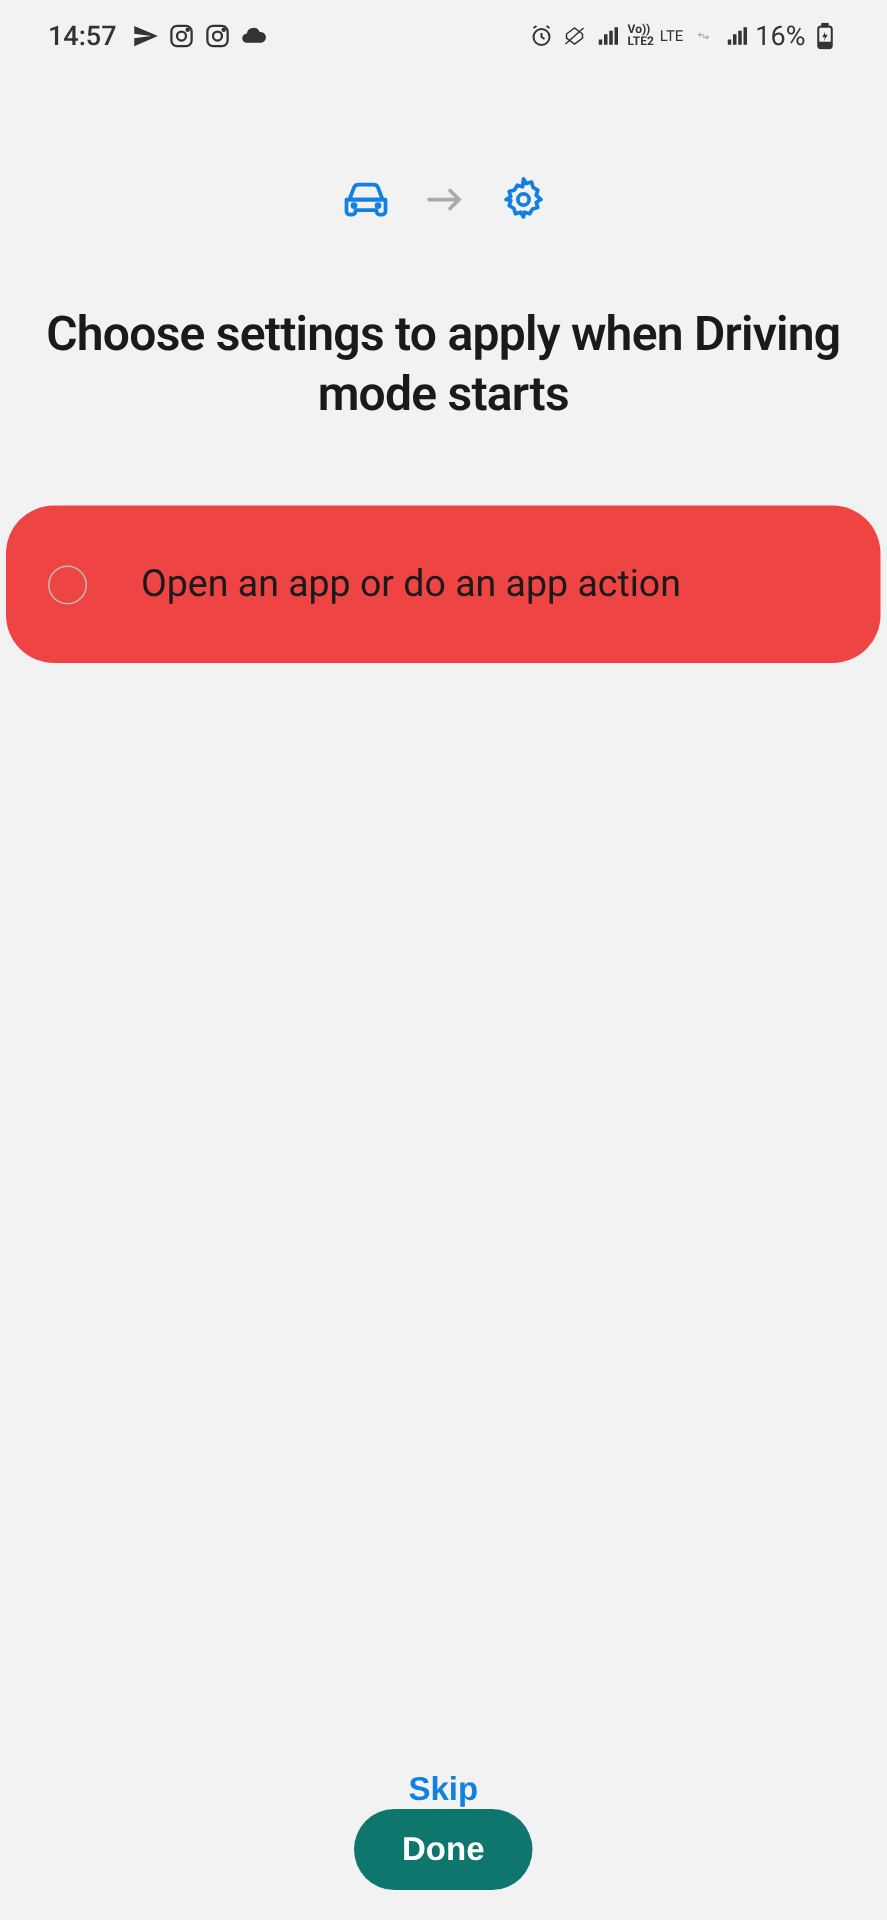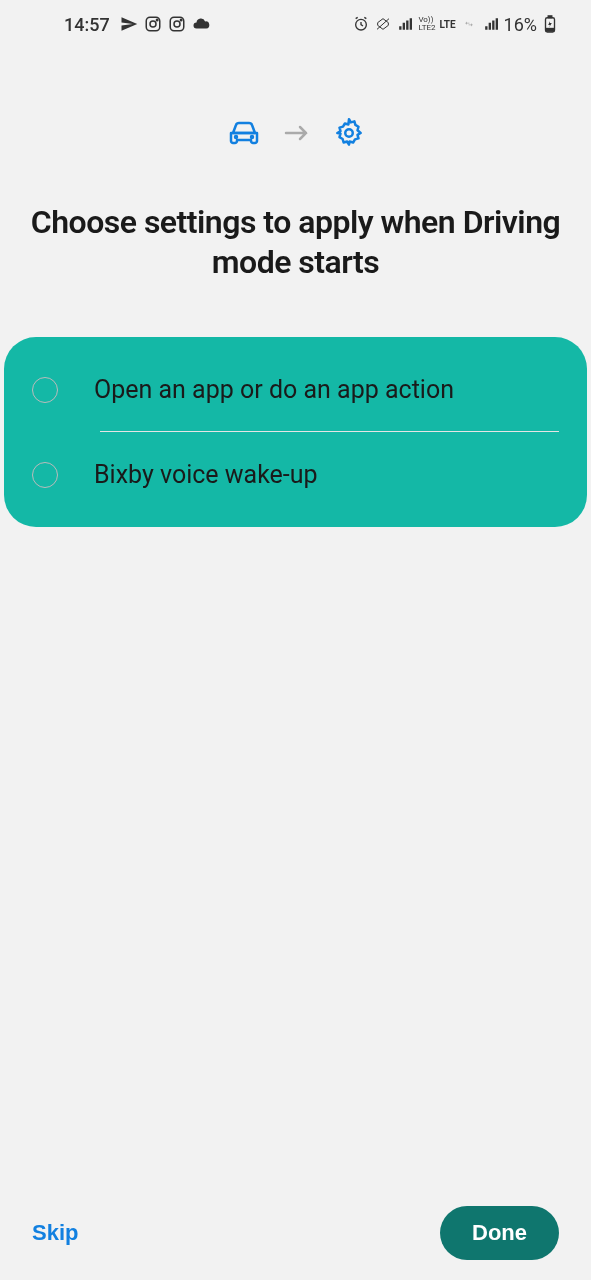--- a/index.html
+++ b/index.html
@@ -31,21 +31,20 @@
     }
     .status-right {
       display: flex;
       align-items: center;
       gap: 4px;
       font-size: 15px;
     }
     .status-time {
       font-weight: 500;
       margin-right: 4px;
-      margin-left: 32px;
     }
     .status-icon-small {
       width: 18px;
       height: 18px;
       display: inline-flex;
       align-items: center;
       justify-content: center;
     }
     .header-graphic {
       display: flex;
@@ -58,21 +57,21 @@
     .page-title {
       font-size: 32px;
       font-weight: 600;
       text-align: center;
       color: #1a1a1a;
       padding: 0 12px;
       line-height: 1.25;
       letter-spacing: -0.5px;
     }
     .options-card {
-      background: #14b8a6;
+      background: #ef4444;
       border-radius: 32px;
       margin: 55px 4px 0;
       padding: 10px 0;
     }
     .option-row {
       display: flex;
       align-items: center;
       padding: 28px 28px;
       position: relative;
     }
@@ -100,20 +99,21 @@
     }
     .bottom-bar {
       position: absolute;
       bottom: 20px;
       left: 0;
       right: 0;
       display: flex;
       justify-content: space-between;
       align-items: center;
       padding: 0 32px;
+      flex-direction: column;
     }
     .skip-button {
       color: #1280e0;
       font-size: 22px;
       font-weight: 600;
       background: none;
       border: none;
       cursor: pointer;
     }
     .done-button {
@@ -127,21 +127,21 @@
       cursor: pointer;
     }
     .battery-text {
       font-size: 18px;
     }
     .lte-stack {
       display: flex;
       flex-direction: column;
       font-size: 8px;
       line-height: 1;
-      font-weight: normal;
+      font-weight: bold;
       justify-content: flex-end;
     }
   </style>
 </head>
 <body>
 
 <div class="status-bar">
   <div class="status-left">
     <span class="status-time">14:57</span>
     <span class="status-icon-small">
@@ -184,21 +184,21 @@
     </span>
     <span class="status-icon-small">
       <svg width="14" height="14" viewBox="0 0 24 24" fill="#333">
           <path d="M2 22h4v-6H2zM8 22h4V10H8zM14 22h4V6h-4zM20 22h4V2h-4z"></path>
         </svg>
     </span>
     <span class="lte-stack">
       <span>Vo))</span>
       <span>LTE2</span>
     </span>
-    <span style="font-size:10px; font-weight:bold;">LTE</span>
+    <span style="font-size:10px; font-weight:normal;">LTE</span>
     <span class="status-icon-small">
       <svg width="10" height="10" viewBox="0 0 24 24" fill="#aaa">
           <path d="M7 14l-4-4 4-4v3h6v2H7zM17 10l4 4-4 4v-3h-6v-2h6z"></path>
         </svg>
     </span>
     <span class="status-icon-small">
       <svg width="14" height="14" viewBox="0 0 24 24" fill="#333">
           <path d="M2 22h4v-6H2zM8 22h4V10H8zM14 22h4V6h-4zM20 22h4V2h-4z"></path>
         </svg>
     </span>
@@ -236,22 +236,18 @@
   </span>
 </div>
 
 <h1 class="page-title">Choose settings to apply when Driving mode starts</h1>
 
 <div class="options-card">
   <div class="option-row">
     <div class="radio-circle"></div>
     <span class="option-label">Open an app or do an app action</span>
   </div>
-  <div class="option-row">
-    <div class="radio-circle"></div>
-    <span class="option-label">Bixby voice wake-up</span>
-  </div>
 </div>
 
 <div class="bottom-bar">
   <button class="skip-button">Skip</button>
   <button class="done-button">Done</button>
 </div>
 
 </body></html>

